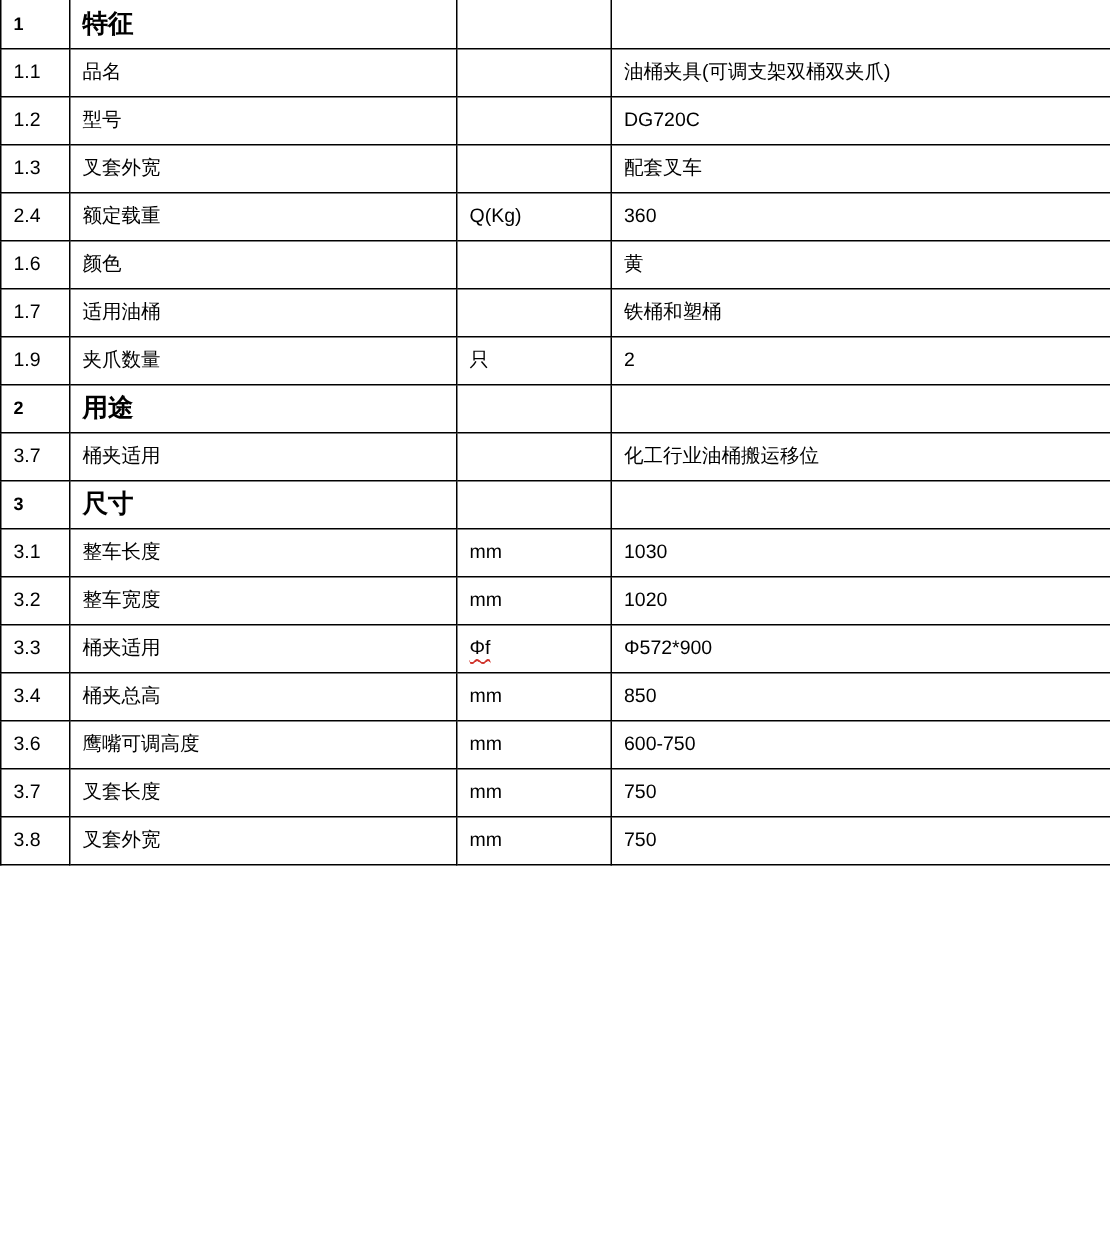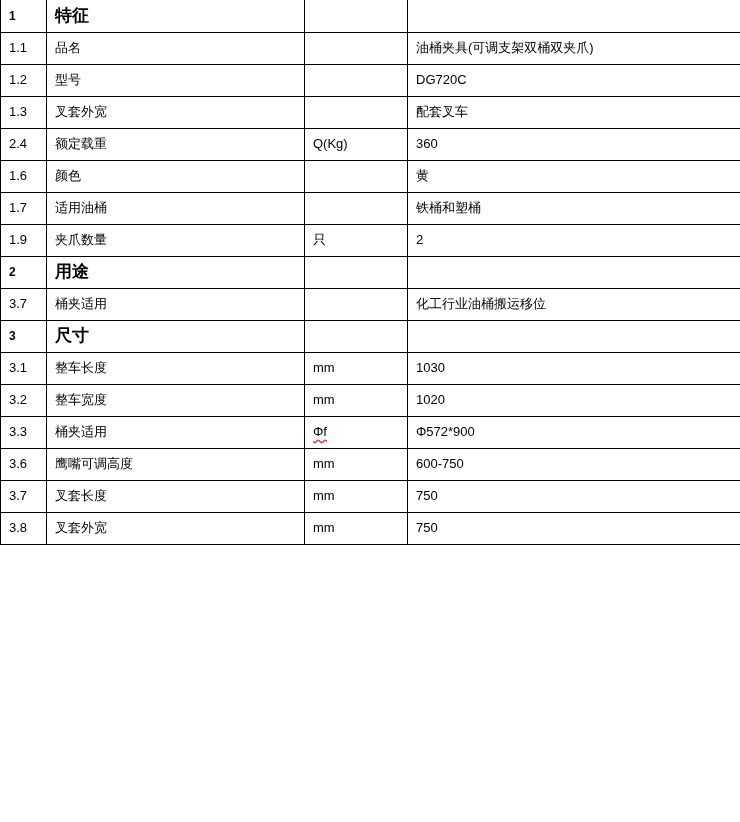--- a/index.html
+++ b/index.html
@@ -178,20 +178,26 @@
       <td class="value">1020</td>
     </tr>
 
     <tr>
       <td class="no">3.3</td>
       <td class="item">桶夹适用</td>
       <td class="unit"><span class="wavy">Φf</span></td>
       <td class="value">Φ572*900</td>
     </tr>
 
+    <tr>
+      <td class="no">3.4</td>
+      <td class="item">桶夹总高</td>
+      <td class="unit">mm</td>
+      <td class="value">850</td>
+    </tr>
 
 
     <tr>
       <td class="no">3.6</td>
       <td class="item">鹰嘴可调高度</td>
       <td class="unit">mm</td>
       <td class="value">600-750</td>
     </tr>
 
     <tr>

